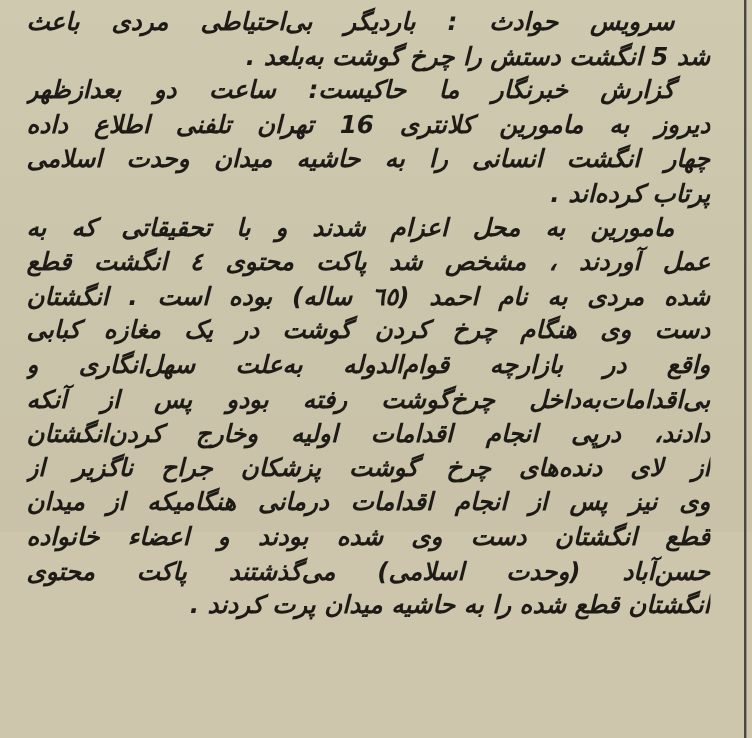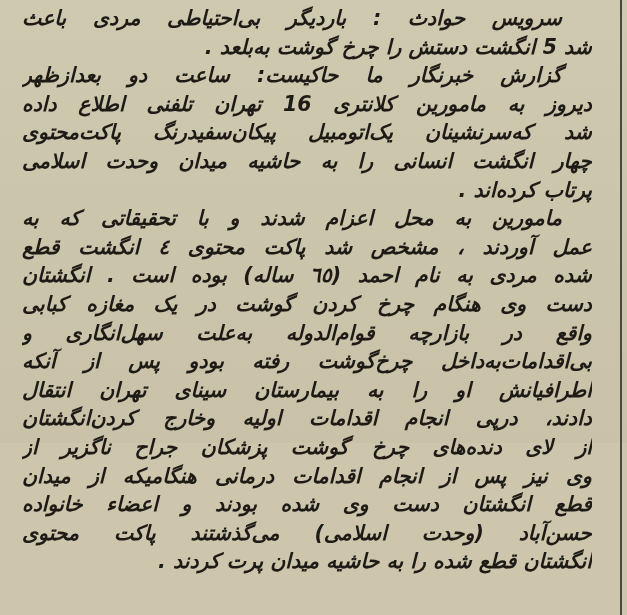--- a/index.html
+++ b/index.html
@@ -64,31 +64,29 @@
 <div class="paper">
   <div class="right-rule"></div>
 
   <div class="article">
 
     <span class="line indent">سرویس حوادث : باردیگر بی‌احتیاطی مردی باعث</span>
     <span class="line last">شد 5 انگشت دستش را چرخ گوشت به‌بلعد .</span>
 
     <span class="line indent">گزارش خبرنگار ما حاکیست: ساعت دو بعدازظهر</span>
     <span class="line">دیروز به مامورین کلانتری 16 تهران تلفنی اطلاع داده</span>
-    <span class="line">شد که‌سرنشینان یک‌اتومبیل پیکان‌سفیدرنگ پاکت‌محتوی</span>
     <span class="line">چهار انگشت انسانی را به حاشیه میدان وحدت اسلامی</span>
     <span class="line last">پرتاب کرده‌اند .</span>
 
     <span class="line indent">مامورین به محل اعزام شدند و با تحقیقاتی که به</span>
     <span class="line">عمل آوردند ، مشخص شد پاکت محتوی ٤ انگشت قطع</span>
     <span class="line">شده مردی به نام احمد (٦٥ ساله) بوده است . انگشتان</span>
     <span class="line">دست وی هنگام چرخ کردن گوشت در یک مغازه کبابی</span>
     <span class="line">واقع در بازارچه قوام‌الدوله به‌علت سهل‌انگاری و</span>
     <span class="line">بی‌اقدامات‌به‌داخل چرخ‌گوشت رفته بودو پس از آنکه</span>
-    <span class="line">اطرافیانش او را به بیمارستان سینای تهران انتقال</span>
     <span class="line">دادند، درپی انجام اقدامات اولیه وخارج کردن‌انگشتان</span>
     <span class="line">از لای دنده‌های چرخ گوشت پزشکان جراح ناگزیر از</span>
     <span class="line">وی نیز پس از انجام اقدامات درمانی هنگامیکه از میدان</span>
     <span class="line">قطع انگشتان دست وی شده بودند و اعضاء خانواده</span>
     <span class="line">حسن‌آباد (وحدت اسلامی) می‌گذشتند پاکت محتوی</span>
     <span class="line last">انگشتان قطع شده را به حاشیه میدان پرت کردند .</span>
   </div>
 </div>
 
 </body></html>

